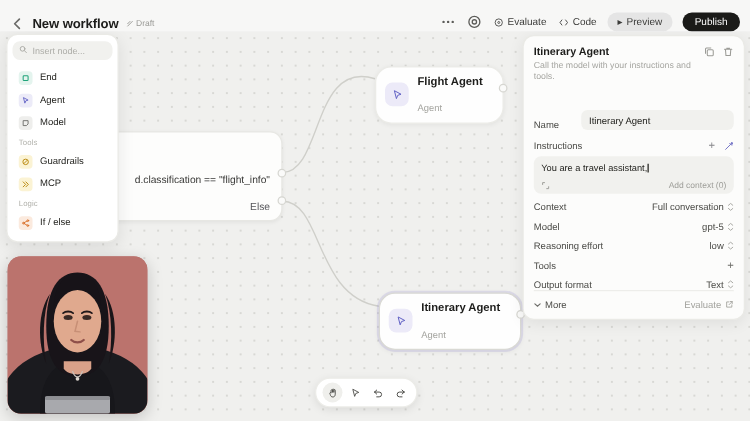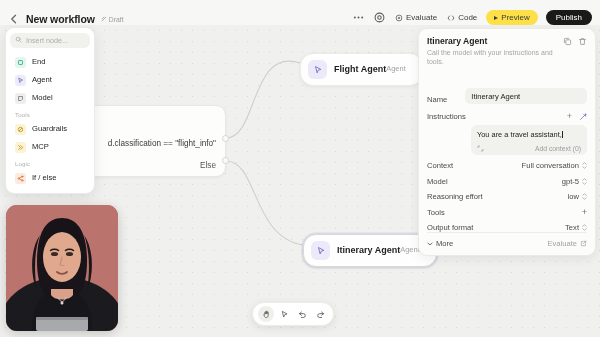--- a/index.html
+++ b/index.html
@@ -52,21 +52,21 @@
   }
   .tb-icon-btn svg { width: 100%; height: 100%; display: block; }
   .tb-textbtn {
     display: flex; align-items: center; gap: 3px;
     font-size: 8px; color: #3c3c3a; cursor: pointer;
     padding: 2px 1px;
   }
   .tb-textbtn svg { width: 8px; height: 8px; display:block; flex-shrink: 0; }
   .pill-preview {
     display: flex; align-items: center; gap: 3px;
-    background: #fde047; border-radius: 9px;
+    background: #e5e5e5; border-radius: 9px;
     padding: 3px 8px; font-size: 8px; color: #3c3c3a;
     cursor: pointer;
   }
   .pill-preview .play {
     width: 0; height: 0; border-left: 4px solid #3c3c3a;
     border-top: 2.5px solid transparent; border-bottom: 2.5px solid transparent;
   }
   .pill-publish {
     background: #1a1a18; color: #fff; border-radius: 9px;
     padding: 3px 10px; font-size: 8px; font-weight: 500;
@@ -126,21 +126,21 @@
   }
   #node-flight  { left: 300px; top: 28px; }
   #node-itinerary { left: 303px; top: 209px; }
   .agent-badge {
     width: 19px; height: 19px; border-radius: 6px;
     background: #eceaf8;
     display: flex; align-items: center; justify-content: center;
     flex-shrink: 0;
   }
   .agent-badge svg { width: 10px; height: 10px; display:block; }
-  .agent-texts { display: flex; gap: 0px; }
+  .agent-texts { display: flex; flex-direction: column; gap: 11px; }
   .agent-title { font-size: 9px; font-weight: bold; color: #1d1d1b; line-height: 1.25; }
   .agent-sub { font-size: 7.5px; color: #a3a39e; line-height: 1.25; }
 
   
   .insert-panel {
     position: absolute; left: 5px; top: 27px;
     width: 90px;
     background: #ffffff;
     border: 1px solid #eaeae6;
     border-radius: 9px;
@@ -213,21 +213,21 @@
     margin-top: 8px; margin-bottom: 4px;
   }
   .instr-head .ih-icons { margin-left: auto; display: flex; align-items:center; gap: 7px; }
   .ih-icons span { font-size: 9px; color: #86868a; cursor: pointer; line-height: 1; }
   .ih-icons .magic { width: 8px; height: 8px; color: #6f6fc4; }
   .ih-icons .magic svg { width:100%; height:100%; display:block; }
 
   .instr-box {
     background: #f1f1ee; border-radius: 6px;
     padding: 5px 6px 4px 6px;
-    height: 43px; position: relative; margin-left: 44px;
+    height: 43px; position: relative;
   }
   .instr-text { font-size: 7.4px; color: #23231f; line-height: 1.3; }
   .caret {
     display: inline-block; width: 1px; height: 7.5px;
     background: #23231f; vertical-align: -1px; margin-left: 0.5px;
   }
   .instr-foot {
     position: absolute; left: 6px; right: 6px; bottom: 3px;
     display: flex; align-items: center;
   }

